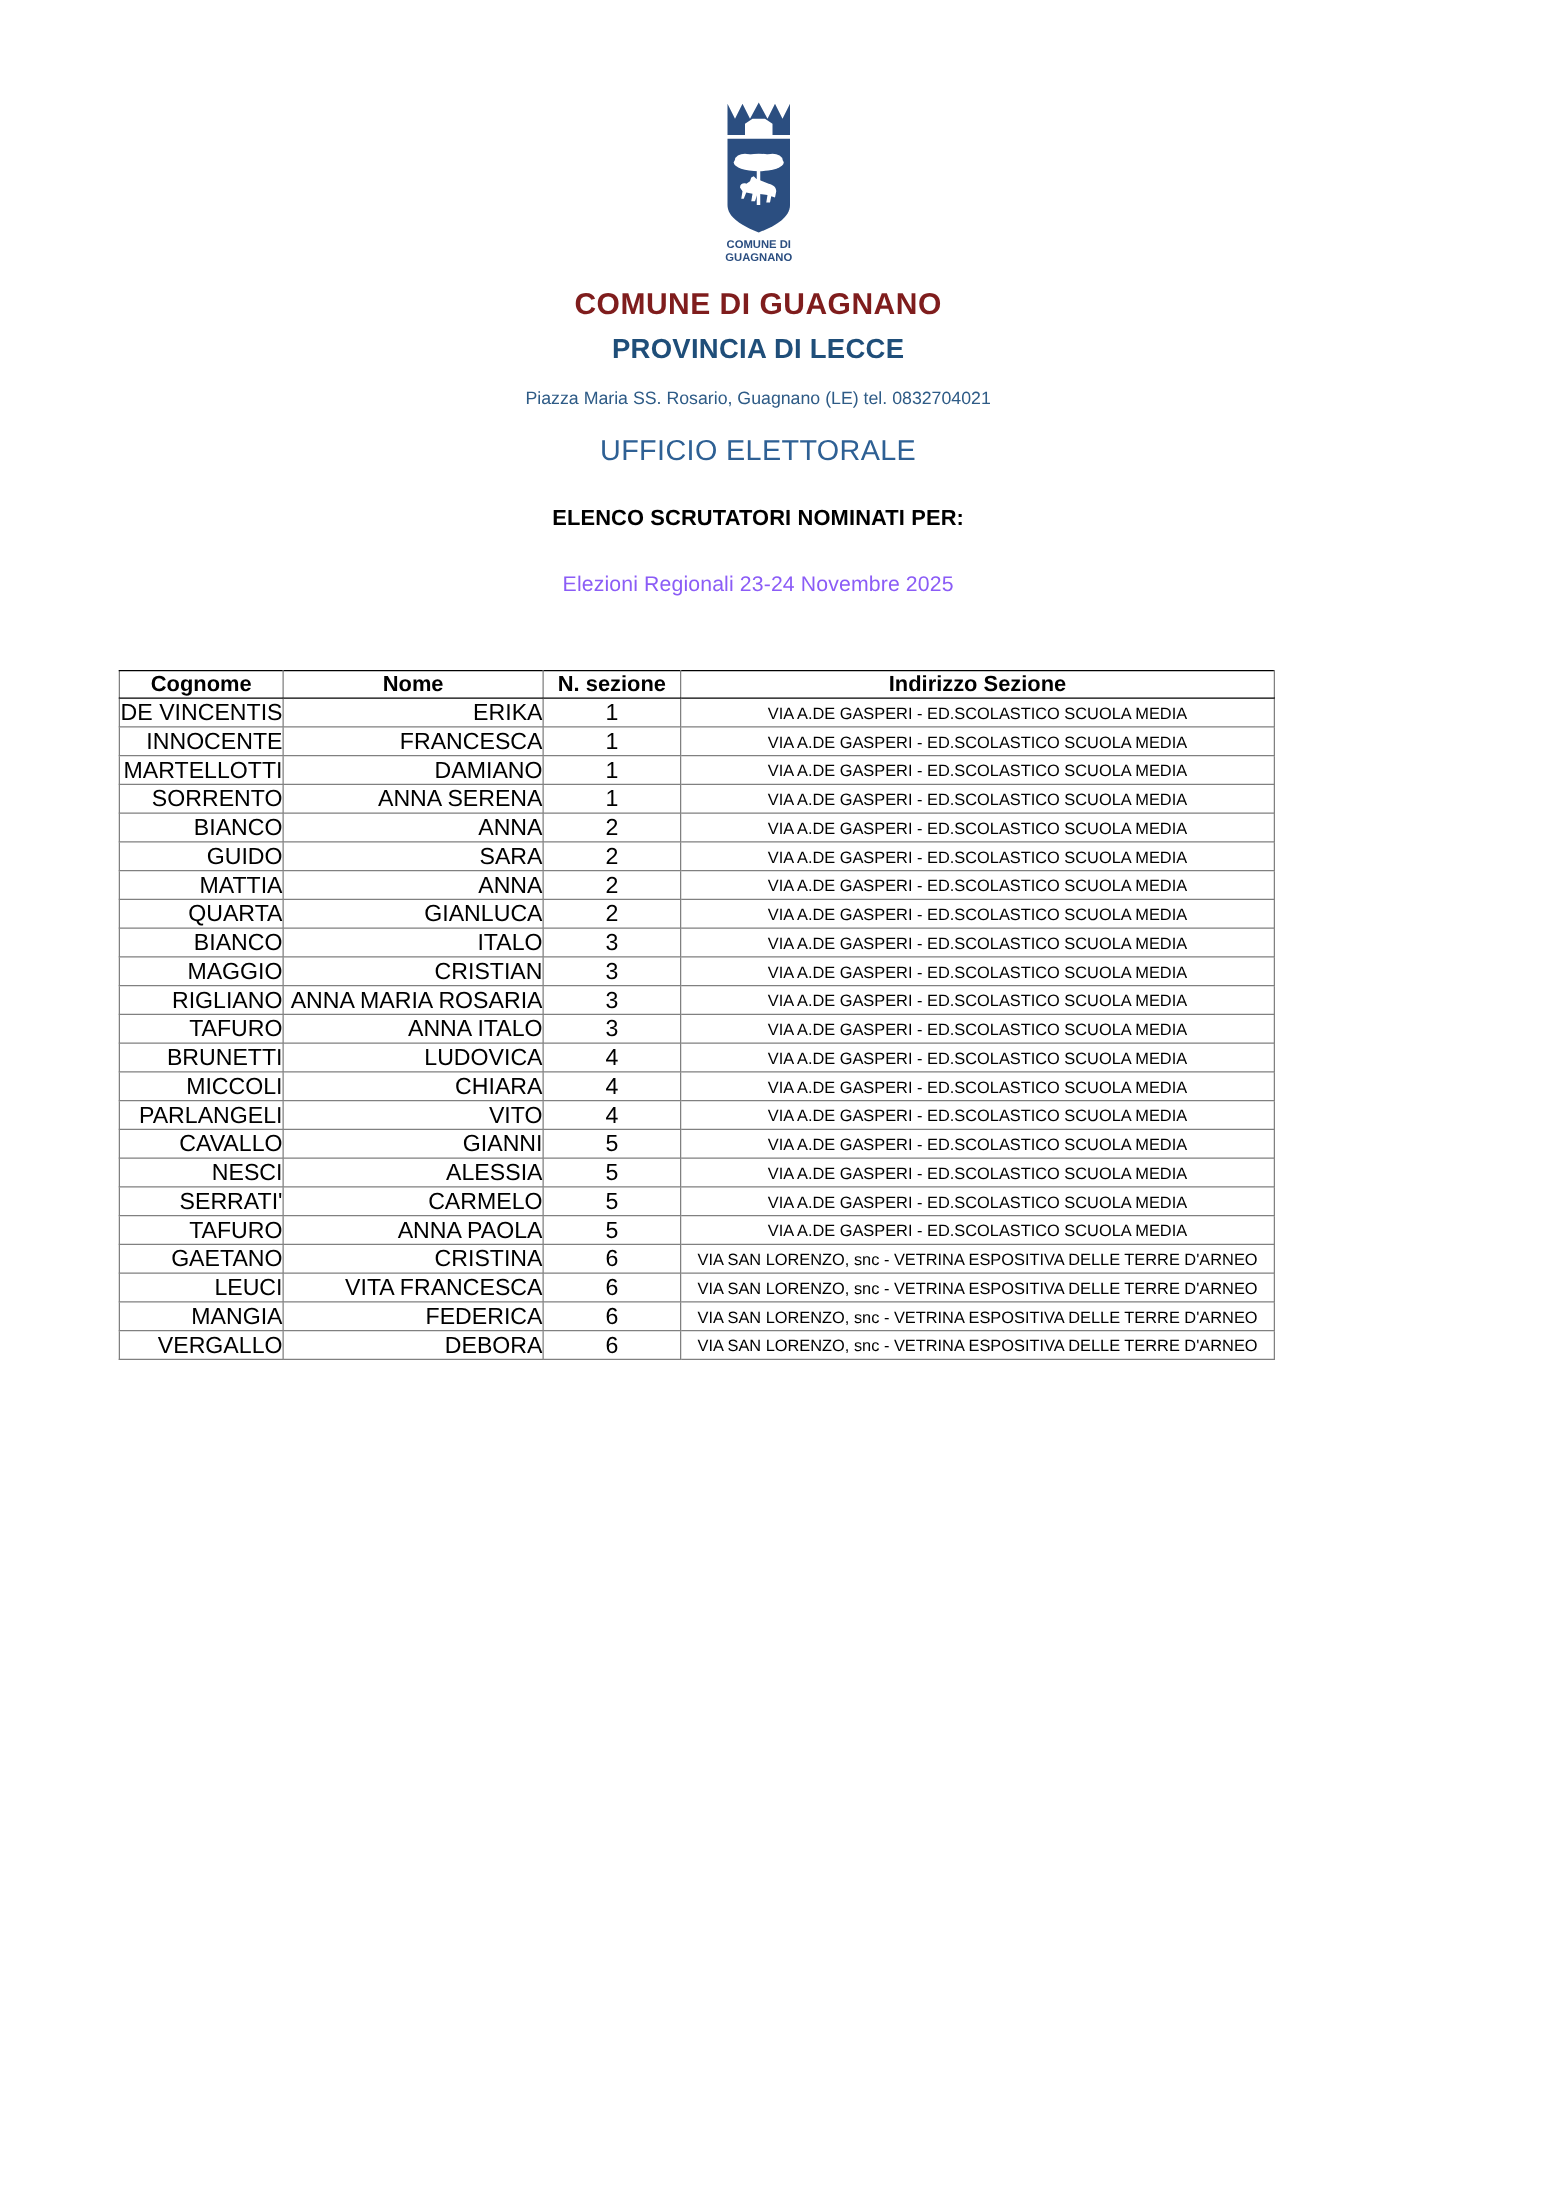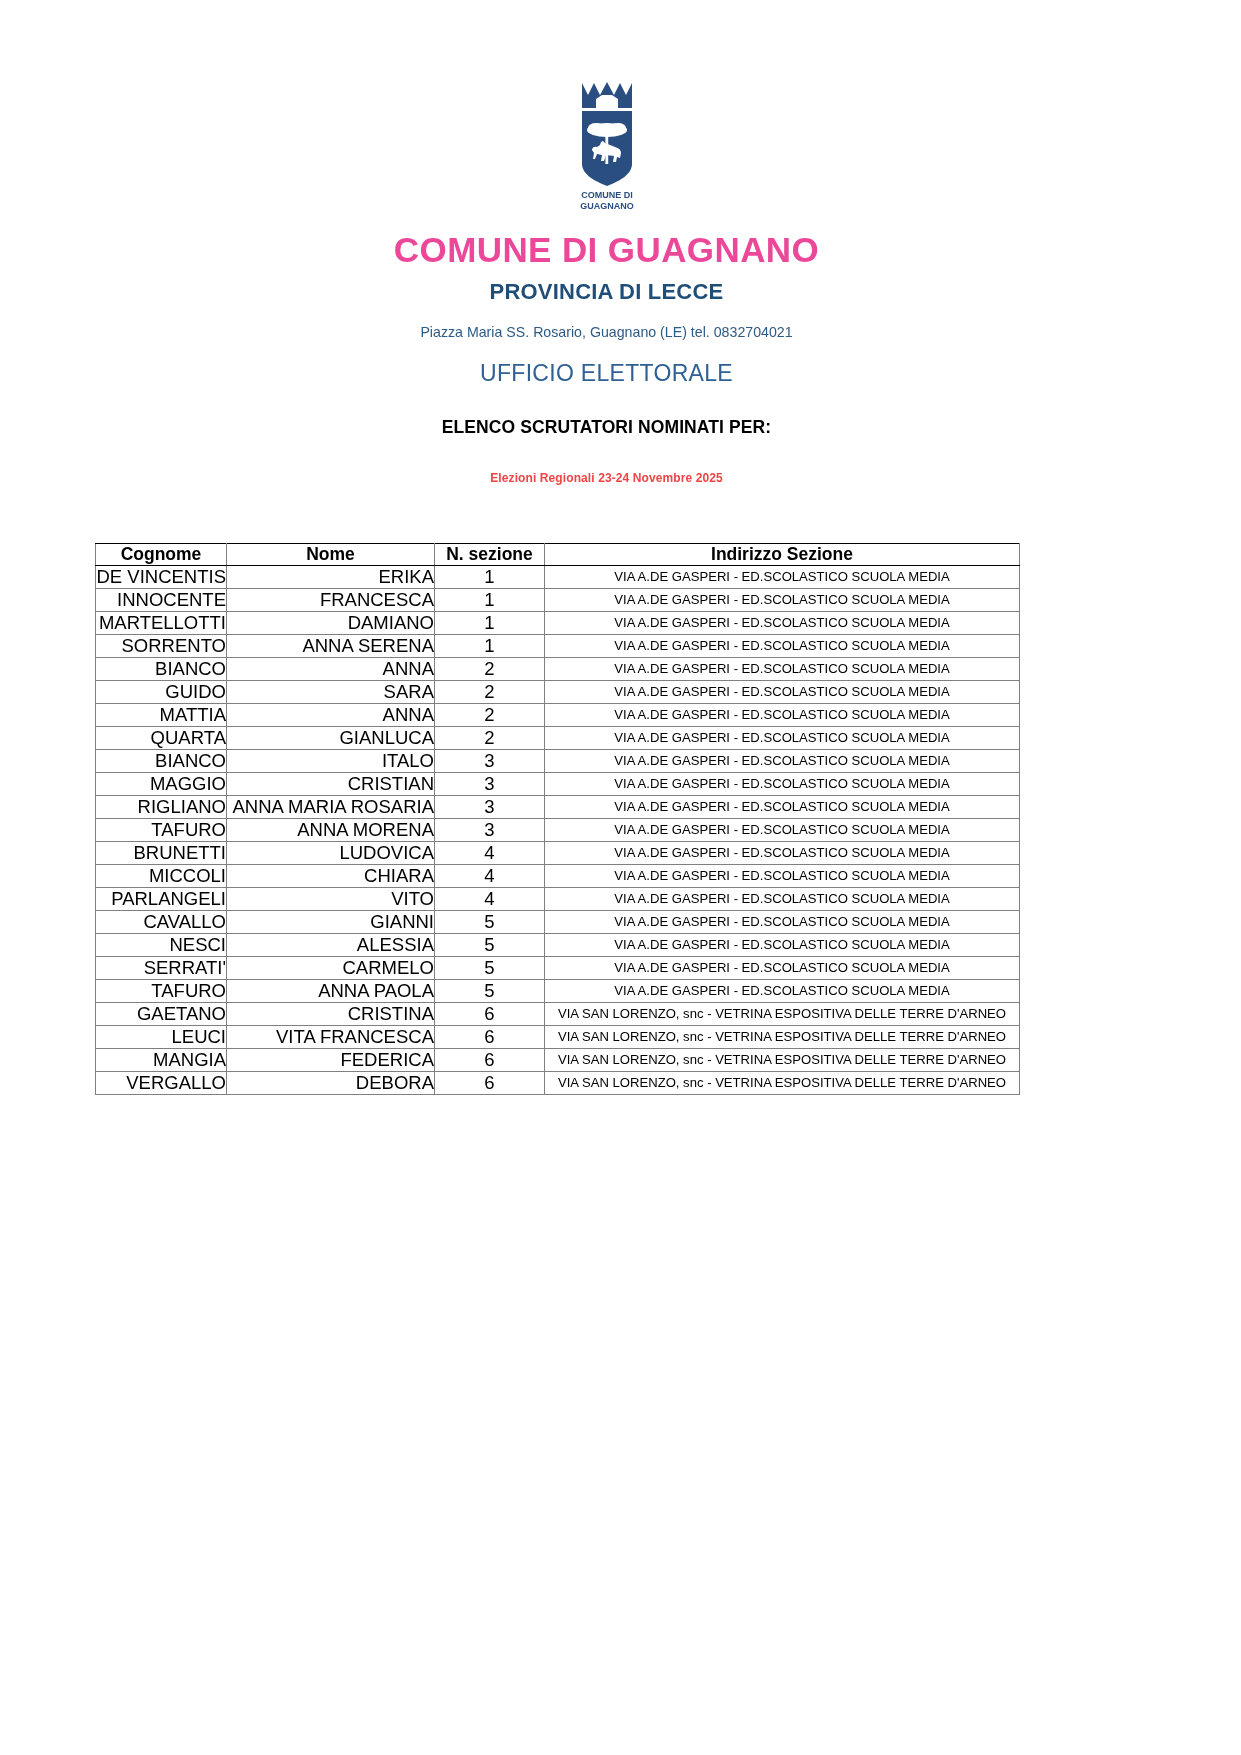--- a/index.html
+++ b/index.html
@@ -33,23 +33,23 @@
     align-items: center;
   }
   .logo-svg { display: block; }
 
   
   .header-block {
     text-align: center;
     margin-top: 18px;
   }
   .org-title {
-    font-size: 35px;
+    font-size: 24px;
     font-weight: bold;
-    color: #ec4899;
+    color: #7f1d1d;
     letter-spacing: 0.4px;
     line-height: 1.1;
   }
   .org-subtitle {
     font-size: 22px;
     font-weight: bold;
     color: #1F4E79;
     margin-top: 9px;
     letter-spacing: 0.2px;
   }
@@ -67,23 +67,23 @@
     letter-spacing: 0.3px;
   }
   .doc-heading {
     font-size: 17.5px;
     font-weight: bold;
     color: #000000;
     margin-top: 30px;
     letter-spacing: 0.1px;
   }
   .doc-subheading {
-    font-size: 12px;
-    font-weight: bold;
-    color: #ef4444;
+    font-size: 17px;
+    font-weight: normal;
+    color: #8b5cf6;
     margin-top: 33px;
     letter-spacing: 0.1px;
   }
 
   
   .table-wrap {
     margin-top: 58px;
     padding-left: 95px;
     padding-right: 0;
   }
@@ -249,21 +249,21 @@
             <td class="cell-indirizzo">VIA A.DE GASPERI - ED.SCOLASTICO SCUOLA MEDIA</td>
           </tr>
           <tr>
             <td class="cell-cognome">RIGLIANO</td>
             <td class="cell-nome">ANNA MARIA ROSARIA</td>
             <td class="cell-sezione">3</td>
             <td class="cell-indirizzo">VIA A.DE GASPERI - ED.SCOLASTICO SCUOLA MEDIA</td>
           </tr>
           <tr>
             <td class="cell-cognome">TAFURO</td>
-            <td class="cell-nome">ANNA MORENA</td>
+            <td class="cell-nome">ANNA ITALO</td>
             <td class="cell-sezione">3</td>
             <td class="cell-indirizzo">VIA A.DE GASPERI - ED.SCOLASTICO SCUOLA MEDIA</td>
           </tr>
           <tr>
             <td class="cell-cognome">BRUNETTI</td>
             <td class="cell-nome">LUDOVICA</td>
             <td class="cell-sezione">4</td>
             <td class="cell-indirizzo">VIA A.DE GASPERI - ED.SCOLASTICO SCUOLA MEDIA</td>
           </tr>
           <tr>

